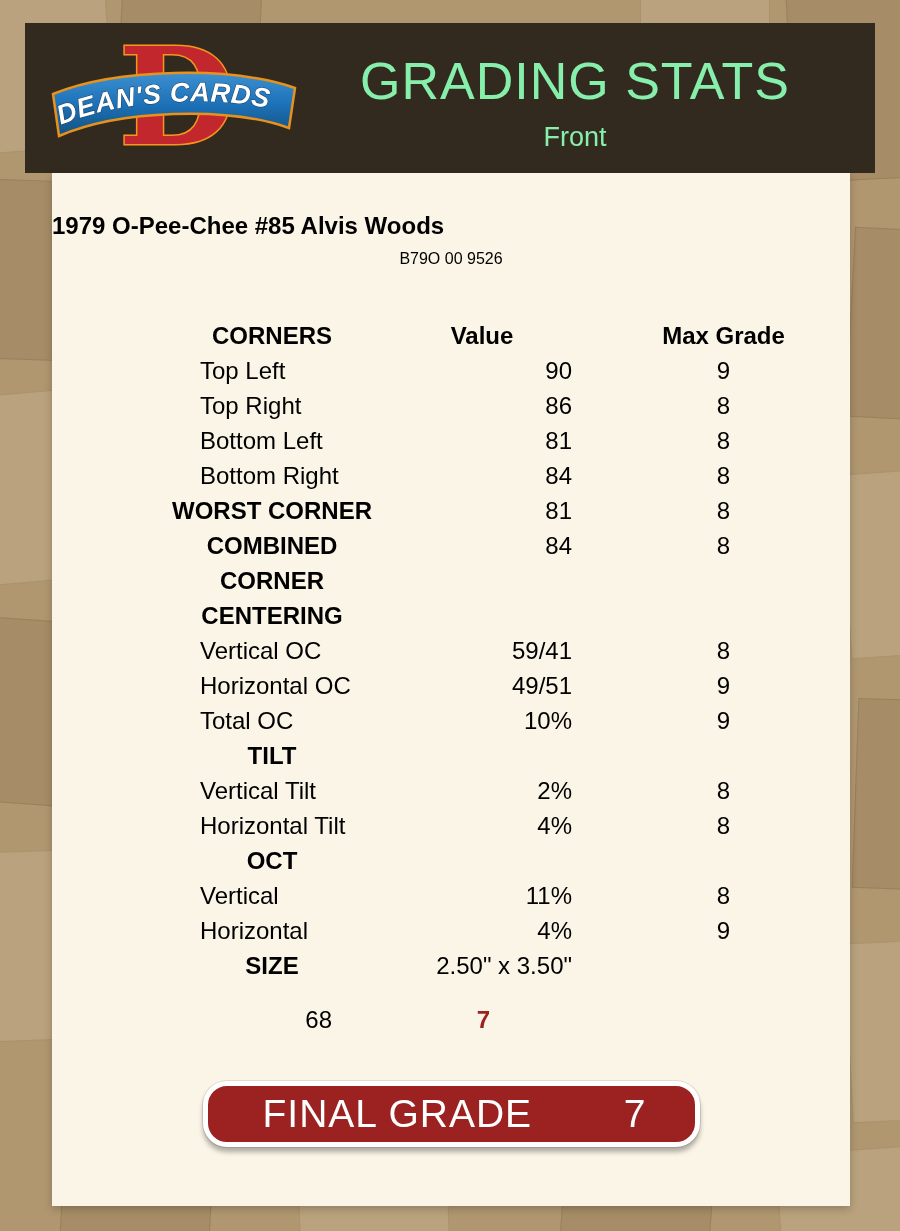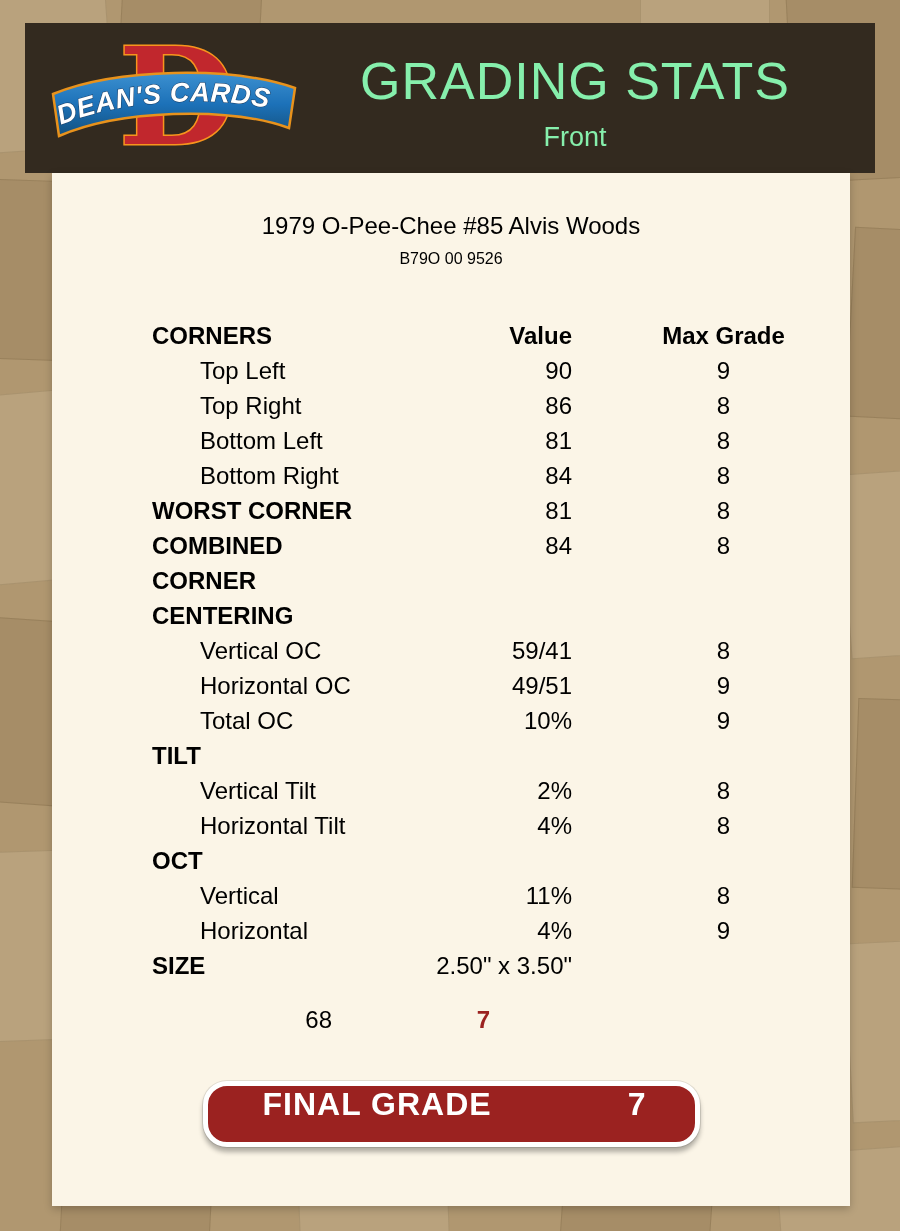--- a/index.html
+++ b/index.html
@@ -38,40 +38,40 @@
     text-align:center;color:#86efac;
   }
   .header-title{font-size:52px;line-height:56px;margin-top:30px;letter-spacing:1px;font-weight:normal;}
   .header-subtitle{font-size:27px;line-height:40px;margin-top:8px;font-weight:normal;}
 
   .panel{
     position:absolute;left:52px;top:173px;width:798px;height:1033px;
     background:var(--panel-bg);
     box-shadow:0 3px 8px rgba(0,0,0,.22);
   }
-  .card-title{margin-top:38px;font-size:24px;font-weight:normal;text-align:center;line-height:30px;}
+  .card-title{margin-top:38px;font-size:24px;font-weight:bold;text-align:left;line-height:30px;}
   .card-serial{font-size:16px;text-align:center;line-height:35px;}
 
   .grading-table{margin-top:42px;}
   .trow{display:flex;padding-left:100px;line-height:35px;font-size:24px;}
   .c1{width:240px;}
   .c1.indent{padding-left:48px;}
   .c2{width:180px;text-align:right;white-space:nowrap;}
   .c3{width:253px;margin-left:25px;text-align:center;white-space:nowrap;}
-  .bold{font-weight:bold;}
+  .bold{font-weight:bold;text-align:center;}
   .max-red{color:var(--accent-red);font-weight:bold;}
 
   .final-grade{
     margin:44px auto 0;width:497px;height:66px;
     background:var(--accent-red);
     border:5px solid #fff;border-radius:24px;
     box-shadow:0 5px 5px rgba(0,0,0,.30), 0 0 0 1px rgba(0,0,0,.10);
-    display:flex;justify-content:space-between;
+    display:flex;align-items:center;justify-content:space-between;
     padding:0 48px 0 55px;
-    color:#fff;font-size:32px;font-weight:bold;letter-spacing:1px;
+    color:#fff;font-size:39px;font-weight:normal;letter-spacing:1px;
     cursor:pointer;
   }
 </style>
 </head>
 <body>
 
 <div class="bg-collage">
   <div class="lt" style="left:-20px;top:-30px;width:130px;height:180px;transform:rotate(-4deg);"></div>
   <div class="dk" style="left:120px;top:-60px;width:140px;height:190px;transform:rotate(3deg);"></div>
   <div class="lt" style="left:640px;top:-40px;width:130px;height:180px;"></div>

